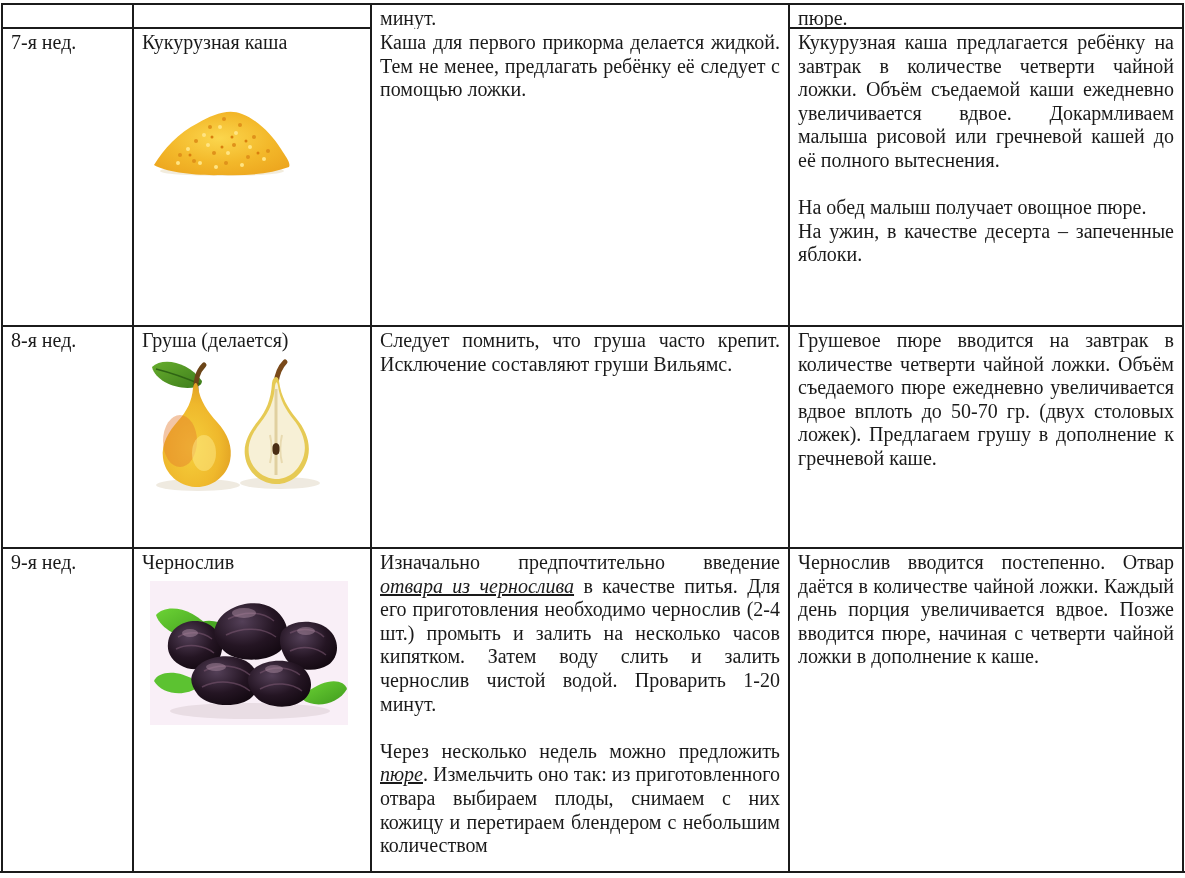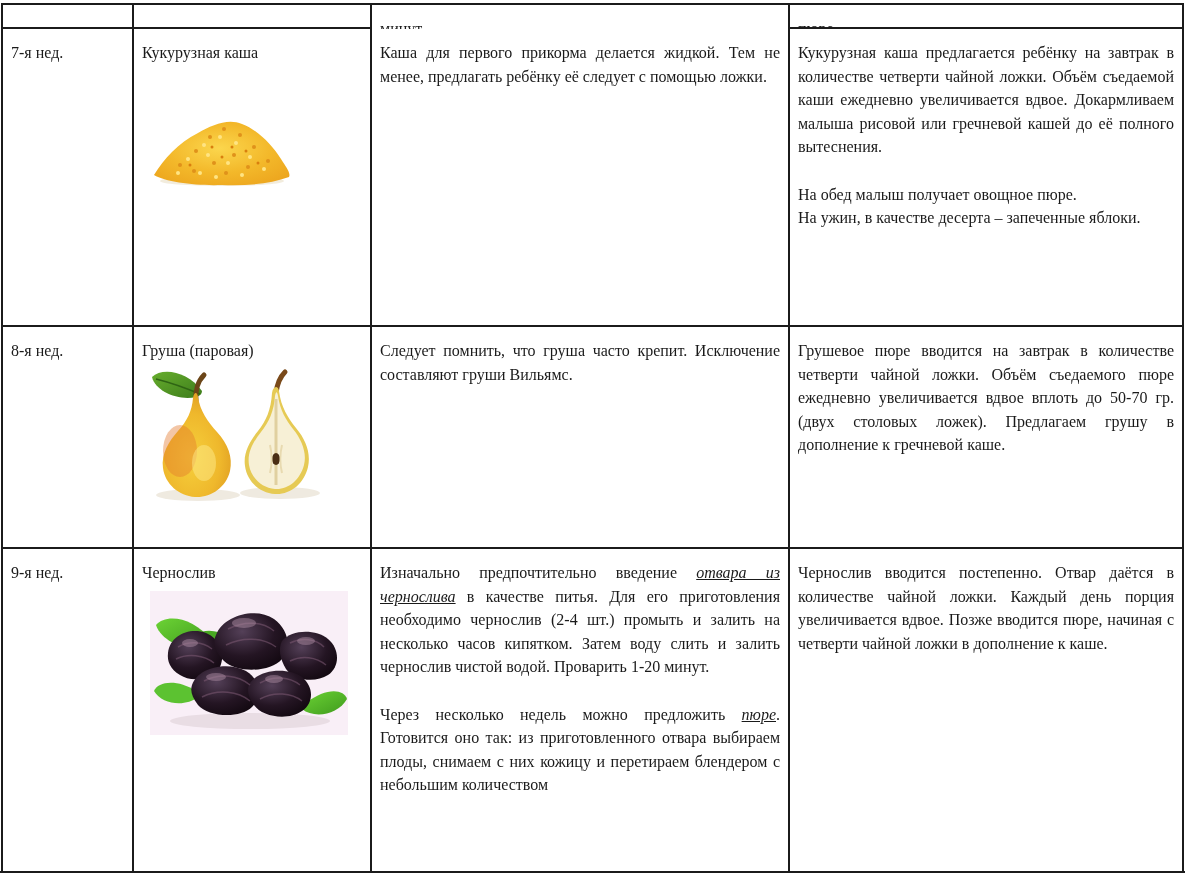--- a/index.html
+++ b/index.html
@@ -13,21 +13,21 @@
     display:grid;
     grid-template-columns:131px 238px 418px 394px;
     grid-template-rows:24px 298px 222px 324px;
     border-top:2px solid #1b1b1b;
     border-left:2px solid #1b1b1b;
   }
   .cell {
     border-right:2px solid #1b1b1b;
     border-bottom:2px solid #1b1b1b;
     overflow:hidden; box-sizing:border-box;
-    font-size:16px; line-height:23.6px; padding-top:12px;
+    font-size:20px; line-height:23.6px; padding-top:2px;
   }
   .cell.no-bb { border-bottom:0; }
   .cell p { margin:0; padding:0 8px; }
   .just { text-align:justify; }
   .blank { height:23.6px; }
   .mark { font-weight:normal; font-style:italic; text-decoration:underline; }
   .img { display:block; }
   .img-corn   { margin:42px 0 0 16px; width:146px; height:82px; }
   .img-pears  { margin:4px  0 0 8px;  width:190px; height:138px; }
   .img-prunes { margin:6px  0 0 16px; width:198px; height:144px; background:#f9eff7; }
@@ -110,21 +110,21 @@
       <p class="just">Кукурузная каша предлагается ребёнку на завтрак в количестве четверти чайной ложки. Объём съедаемой каши ежедневно увеличивается вдвое. Докармливаем малыша рисовой или гречневой кашей до её полного вытеснения.</p>
       <div class="blank"></div>
       <p class="just">На обед малыш получает овощное пюре.</p>
       <p class="just">На ужин, в качестве десерта – запеченные яблоки.</p>
     </div>
 
     <div class="cell">
       <p>8-я нед.</p>
     </div>
     <div class="cell">
-      <p>Груша (паровая)</p>
+      <p>Груша (делается)</p>
       <div class="img img-pears">
         <svg width="190" height="138" viewBox="0 0 190 138" xmlns="http://www.w3.org/2000/svg">
           <defs>
             <radialGradient id="gPear" cx="42%" cy="62%" r="70%">
               <stop offset="0%" stop-color="#f6d03c"></stop>
               <stop offset="60%" stop-color="#efb82c"></stop>
               <stop offset="100%" stop-color="#dd9a20"></stop>
             </radialGradient>
             <linearGradient id="gLeaf" x1="0" y1="0" x2="1" y2="1">
               <stop offset="0%" stop-color="#66ad2d"></stop>
@@ -211,21 +211,21 @@
             <ellipse cx="156" cy="50" rx="9" ry="4"></ellipse>
             <ellipse cx="66" cy="86" rx="10" ry="4"></ellipse>
             <ellipse cx="124" cy="88" rx="9" ry="4"></ellipse>
           </g>
         </svg>
       </div>
     </div>
     <div class="cell">
       <p class="just"><span>Изначально предпочтительно введение </span><span class="mark">отвара из чернослива</span><span> в качестве питья. Для его приготовления необходимо чернослив (2-4 шт.) промыть и залить на несколько часов кипятком. Затем воду слить и залить чернослив чистой водой. Проварить 1-20 минут.</span></p>
       <div class="blank"></div>
-      <p class="just"><span>Через несколько недель можно предложить </span><span class="mark">пюре</span><span>. Готовится оно так: из приготовленного отвара выбираем плоды, снимаем с них кожицу и перетираем блендером с небольшим количеством</span></p>
+      <p class="just"><span>Через несколько недель можно предложить </span><span class="mark">пюре</span><span>. Измельчить оно так: из приготовленного отвара выбираем плоды, снимаем с них кожицу и перетираем блендером с небольшим количеством</span></p>
     </div>
     <div class="cell">
       <p class="just">Чернослив вводится постепенно. Отвар даётся в количестве чайной ложки. Каждый день порция увеличивается вдвое. Позже вводится пюре, начиная с четверти чайной ложки в дополнение к каше.</p>
     </div>
 
   </div>
   <div class="bottom-line"></div>
 </div>
 
 </body></html>

